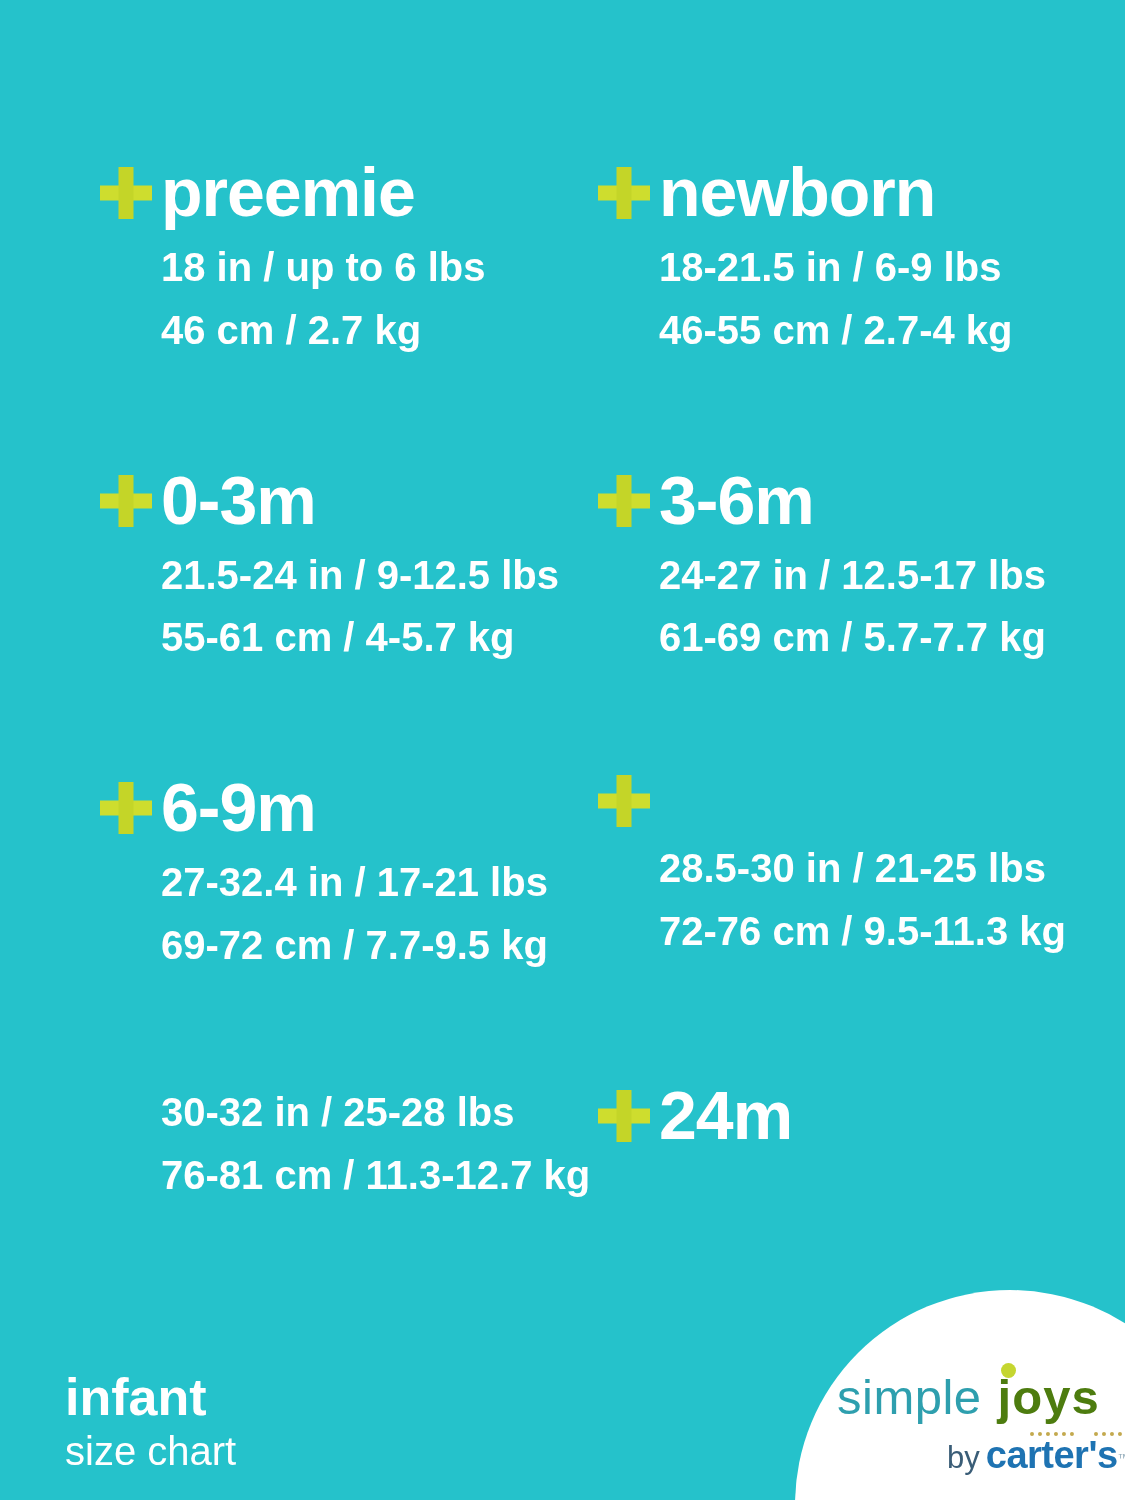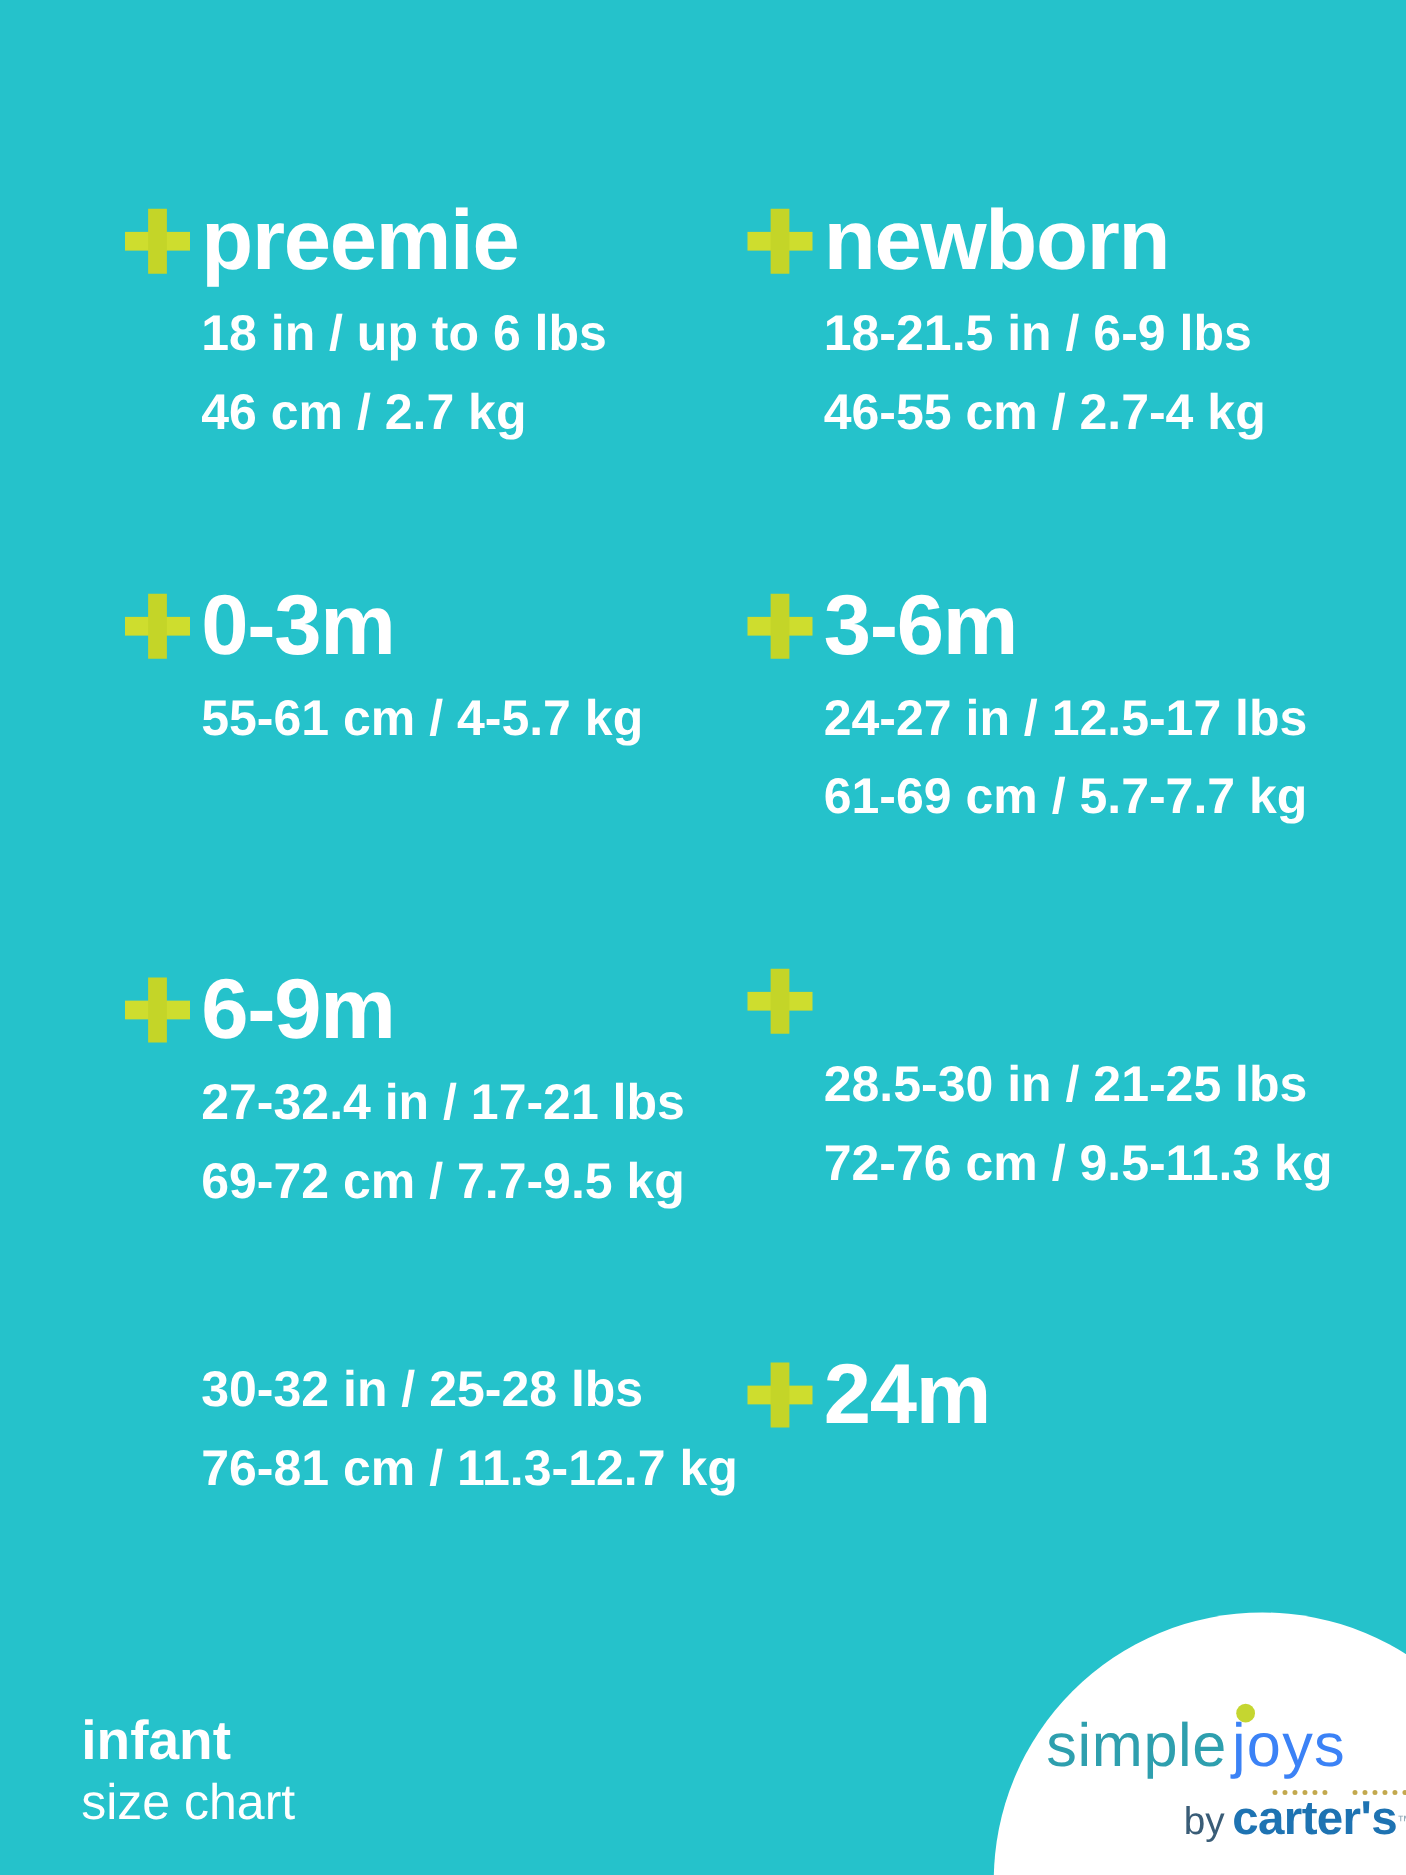--- a/index.html
+++ b/index.html
@@ -59,21 +59,21 @@
     font-weight: 700;
     line-height: 1.57;
     letter-spacing: 0px;
   }
   .footer-label {
     position: absolute;
     left: 65px; top: 1367px;
     color: #ffffff;
     line-height: 1.18;
   }
-  .footer-category { font-size: 44px; font-weight: 800; }
+  .footer-category { font-size: 52px; font-weight: 800; }
   .footer-sub { font-size: 40px; font-weight: 400; }
   .logo-circle {
     position: absolute;
     left: 795px; top: 1290px;
     width: 430px; height: 430px;
     border-radius: 50%;
     background: #ffffff;
   }
   .logo-line1 {
     position: absolute;
@@ -82,24 +82,24 @@
     font-size: 49px;
     line-height: 1;
   }
   .logo-simple {
     color: #2e9fae;
     font-weight: 400;
     letter-spacing: 0.5px;
   }
   .logo-joys {
     position: relative;
-    color: #3b82f6;
-    font-weight: 400;
+    color: #4d7c0f;
+    font-weight: 700;
     letter-spacing: 1px;
-    margin-left: 4px;
+    margin-left: 16px;
   }
   .j-dot {
     position: absolute;
     left: 3px; top: -7px;
     width: 15px; height: 15px;
     border-radius: 50%;
     background: #c5d630;
   }
   .dots { position: absolute; height: 0; border-top: 4px dotted #c3a94e; }
   .dots-l { left: 32px; bottom: -12px; width: 44px; }
@@ -154,20 +154,21 @@
       <div class="size-line">46-55 cm / 2.7-4 kg</div>
     </div>
   </div>
 
   <div class="size-entry">
     <div class="size-header">
       <span class="plus-icon"></span>
       <span class="size-name">0-3m</span>
     </div>
     <div class="size-lines">
+      <div class="size-line">21.5-24 in / 9-12.5 lbs</div>
       <div class="size-line">55-61 cm / 4-5.7 kg</div>
     </div>
   </div>
 
   <div class="size-entry">
     <div class="size-header">
       <span class="plus-icon"></span>
       <span class="size-name">3-6m</span>
     </div>
     <div class="size-lines">

